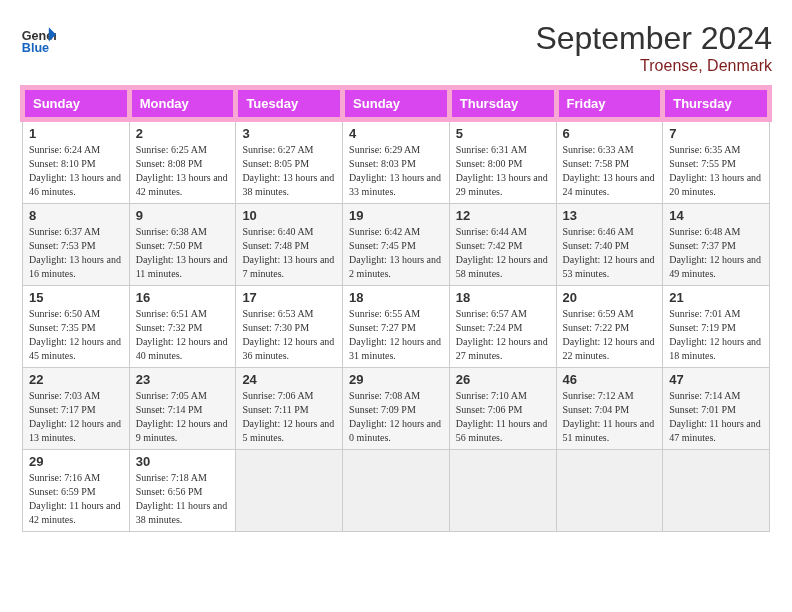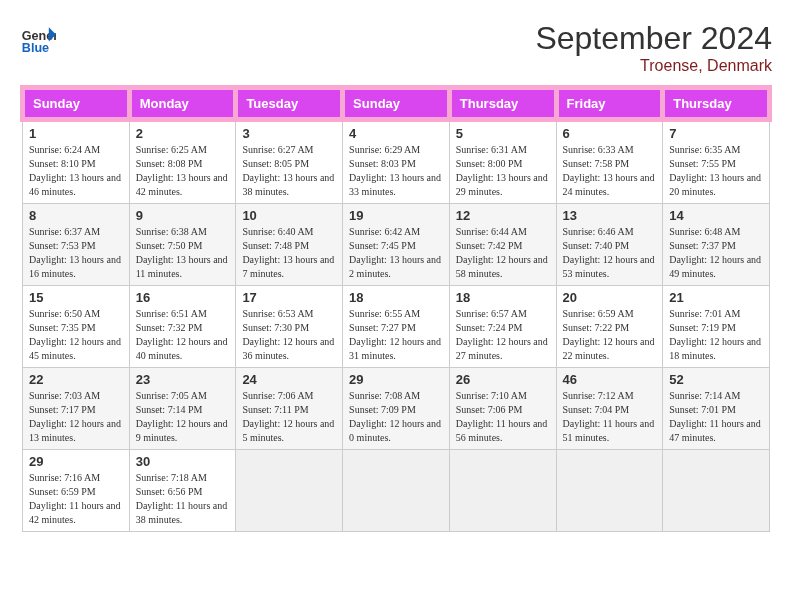--- a/index.html
+++ b/index.html
@@ -221,21 +221,21 @@
         </td>
         <td>
           <span class="day-number">26</span>
           <div class="day-info">Sunrise: 7:10 AM<br>Sunset: 7:06 PM<br>Daylight: 11 hours and 56 minutes.</div>
         </td>
         <td>
           <span class="day-number">46</span>
           <div class="day-info">Sunrise: 7:12 AM<br>Sunset: 7:04 PM<br>Daylight: 11 hours and 51 minutes.</div>
         </td>
         <td>
-          <span class="day-number">52</span>
+          <span class="day-number">47</span>
           <div class="day-info">Sunrise: 7:14 AM<br>Sunset: 7:01 PM<br>Daylight: 11 hours and 47 minutes.</div>
         </td>
       </tr>
       <tr>
         <td>
           <span class="day-number">29</span>
           <div class="day-info">Sunrise: 7:16 AM<br>Sunset: 6:59 PM<br>Daylight: 11 hours and 42 minutes.</div>
         </td>
         <td>
           <span class="day-number">30</span>

